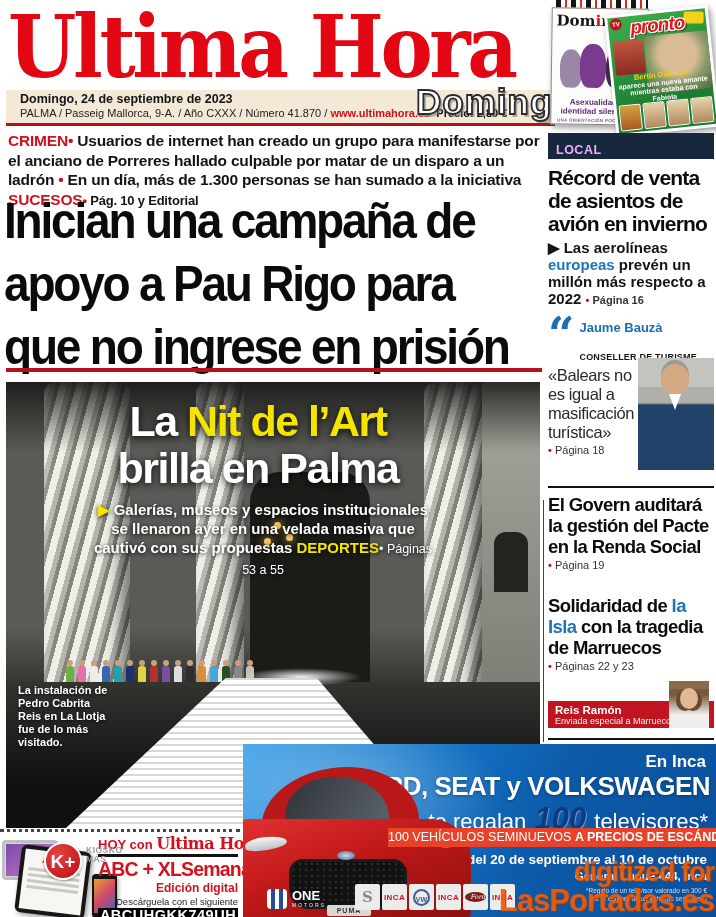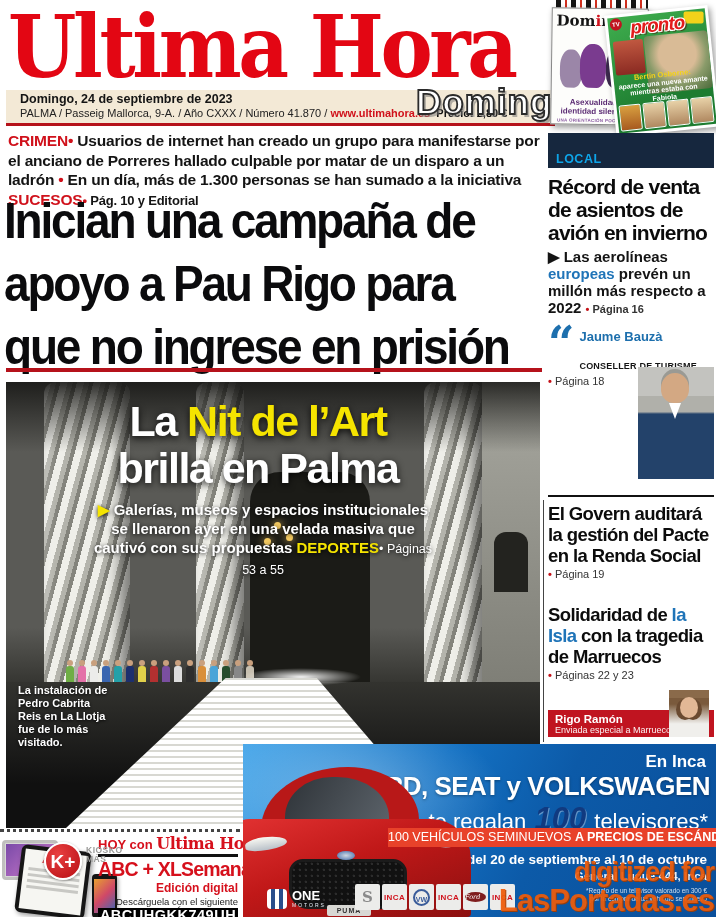--- a/index.html
+++ b/index.html
@@ -122,22 +122,22 @@
   .feat-sub .pg{font-weight:normal;font-size:12.5px;}
   .feat-cap{position:absolute;left:12px;top:302px;width:98px;font-weight:bold;font-size:11px;
     line-height:13px;color:#fff;text-shadow:0 1px 3px rgba(0,0,0,.9);}
   .credit-v{position:absolute;transform:rotate(-90deg);transform-origin:0 100%;
     font-size:6px;color:#555;white-space:nowrap;letter-spacing:.4px;}
   .credit-photo{left:1px;top:826px;}
 
   
   .sidebar{left:548px;top:133px;width:166px;}
   .vdiv{left:543px;top:500px;width:1px;height:242px;background:#444;}
-  .local-bar{background:#16273e;color:#0ea5e9;font-weight:bold;font-size:12.5px;
-    padding:19px 8px 2px;letter-spacing:.5px;}
+  .local-bar{background:#16273e;color:#f0abfc;font-weight:bold;font-size:12.5px;
+    padding:10px 8px 2px;letter-spacing:.5px;}
   .sb-h1{font-weight:bold;font-size:21px;line-height:23px;letter-spacing:-0.8px;color:#0c0c0c;margin:7px 0 4px;}
   .sb-sub{font-weight:bold;font-size:15px;line-height:17px;color:#141414;}
   .sb-sub .hl{color:#1f74b8;}
   .pageref{font-size:11px;color:#333;margin-top:2px;}
   .pageref .bullet{color:#c41017;font-weight:bold;}
   .quote-head{display:flex;align-items:flex-start;margin-top:10px;}
   .qmark{font-family:"DejaVu Serif",serif;font-weight:bold;font-size:46px;line-height:30px;
     color:#1d6fad;margin-right:5px;}
   .qname{color:#1d6fad;font-weight:bold;font-size:13px;line-height:13px;margin-top:2px;}
   .qrole{color:#141414;font-weight:bold;font-size:9px;letter-spacing:.2px;margin-top:18px;}
@@ -230,21 +230,21 @@
     background:linear-gradient(90deg,#fff 0 22%,#2a4e8c 22% 42%,#fff 42% 62%,#2a4e8c 62% 82%,#fff 82%);}
   .one-t1{color:#fff;font-weight:bold;font-size:13px;line-height:12px;}
   .one-t2{color:#e6edf6;font-size:5px;letter-spacing:2px;}
   .dealers{position:absolute;left:112px;bottom:7px;display:flex;gap:2px;z-index:3;}
   .dbox{width:25px;height:26px;background:#ececea;border-radius:2px;display:flex;align-items:center;justify-content:center;}
   .d-seat{font-weight:bold;font-size:15px;color:#8a8a8a;font-family:"DejaVu Serif",serif;}
   .d-inca{color:#d0111b;font-weight:bold;font-size:8px;letter-spacing:.4px;}
   .d-vw{width:17px;height:17px;border-radius:50%;border:2px solid #3a5c9a;color:#3a5c9a;
     font-weight:bold;font-size:7px;text-align:center;line-height:17px;box-sizing:border-box;}
   .d-ford{width:21px;height:10px;border-radius:50%;background:#7f1d1d;color:#fff;
-    font-style:italic;font-size:6.5px;text-align:left;line-height:10px;font-family:"DejaVu Serif",serif;}
+    font-style:italic;font-size:6.5px;text-align:right;line-height:10px;font-family:"DejaVu Serif",serif;}
   .wm{position:absolute;right:2px;bottom:2px;z-index:10;text-align:right;font-weight:bold;
     color:#ef5c0a;opacity:.93;line-height:.95;text-shadow:1px 1px 0 #a33c00;}
   .wm .w1{font-size:27px;letter-spacing:-1px;}
   .wm .w2{font-size:31px;letter-spacing:-1px;}
 
   
   .promo{left:0;top:829px;width:240px;height:88px;border-top:3px dotted #444;box-sizing:border-box;background:#fff;}
   .monitor{position:absolute;left:2px;top:8px;width:56px;height:40px;background:#d8d8d6;border:3px solid #c0c0be;
     border-radius:4px;box-sizing:border-box;}
   .monitor::before{content:"";position:absolute;inset:1px;background:linear-gradient(135deg,#7a4aa8,#b06ac0 60%,#4a2a78);}
@@ -380,34 +380,35 @@
     <div class="sb-sub"><span>▶ Las aerolíneas </span><span class="hl">europeas</span><span> prevén un millón más respecto a 2022</span> <span class="pageref"><span class="bullet">•</span> <span>Página 16</span></span></div>
 
     <div class="quote-head">
       <span class="qmark">“</span>
       <span>
         <div class="qname">Jaume Bauzà</div>
         <div class="qrole">CONSELLER DE TURISME</div>
       </span>
     </div>
     <div class="quote-body">
+      <div class="qtext">«Balears no es igual a masificación turística»</div>
       <div class="qphoto"></div>
       <div class="pageref"><span class="bullet">•</span> <span>Página 18</span></div>
     </div>
 
     <hr class="sb-hr">
     <div class="sb-h2">El Govern auditará la gestión del Pacte en la Renda Social</div>
     <div class="pageref"><span class="bullet">•</span> <span>Página 19</span></div>
 
     <div class="sb-h2" style="margin-top:24px;"><span>Solidaridad de </span><span class="hl">la Isla</span><span> con la tragedia de Marruecos</span></div>
     <div class="pageref"><span class="bullet">•</span> <span>Páginas 22 y 23</span></div>
 
     <div class="rep">
       <div class="rep-band">
-        <div class="rep-name">Rigo Ramón</div>
+        <div class="rep-name">Reis Ramón</div>
         <div class="rep-role">Enviada especial a Marruecos</div>
       </div>
       <div class="rep-photo"></div>
     </div>
 
     <hr class="sb-hr">
     <div class="dep-head"><span class="lab">DEPORTES</span> <span class="bullet" style="color:#c41017">•</span><span> Páginas 43 a 46</span></div>
     <div class="sb-h3">Un Mallorca roto y sin alma cae con estrépito ante el Girona (5-3)</div>
 
     <div class="dep-wrap">

